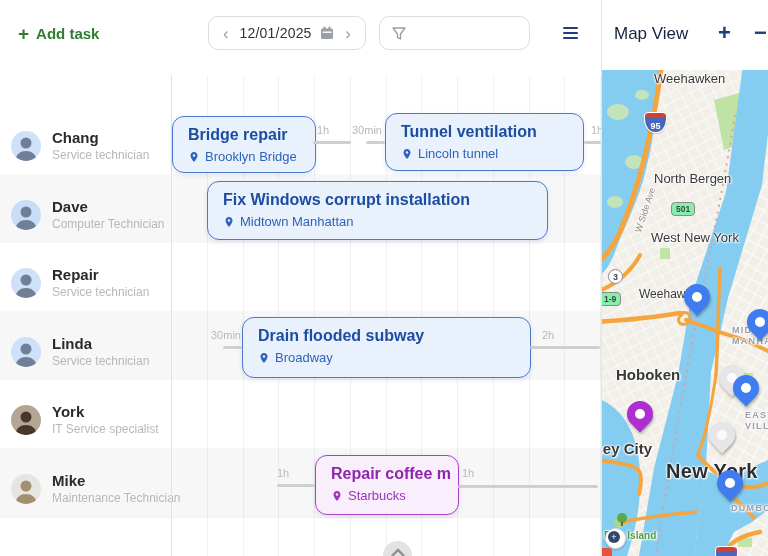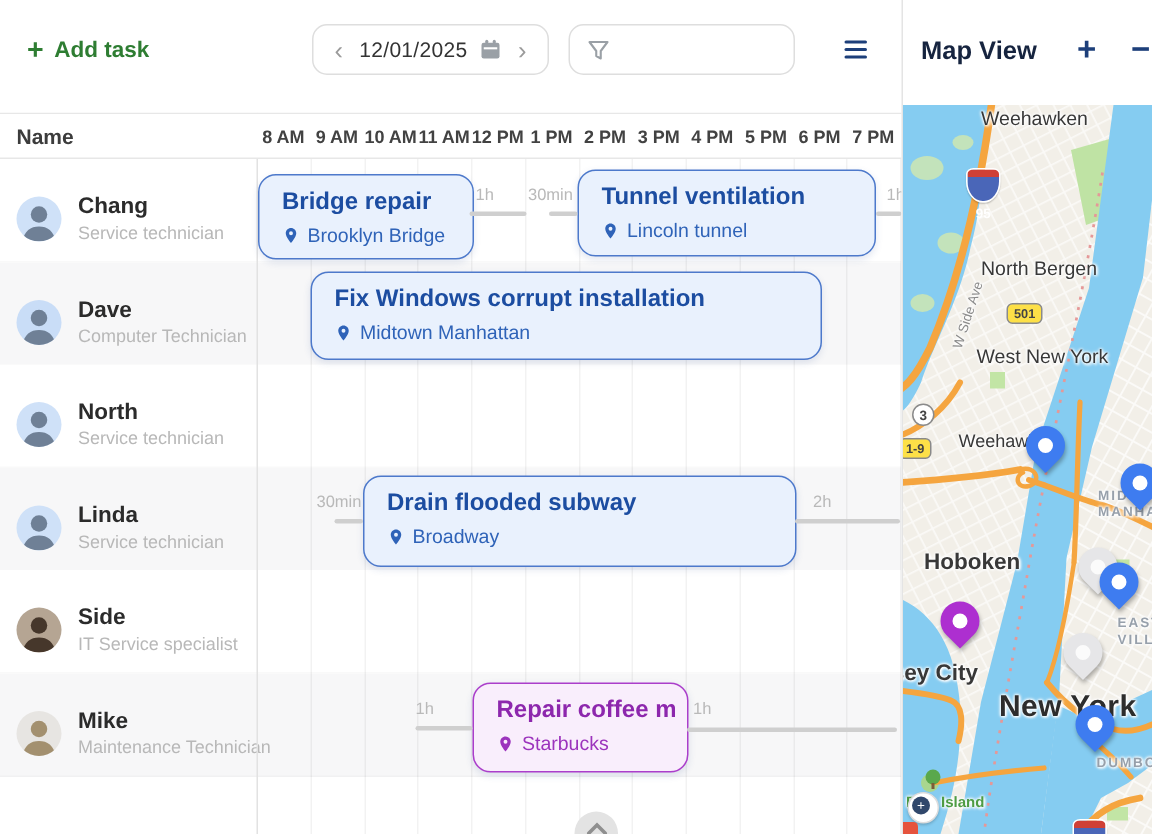--- a/index.html
+++ b/index.html
@@ -56,38 +56,38 @@
   .gap-label{position:absolute;font-size:11px;color:#b9b9b9;white-space:nowrap;}
   .gap-line{position:absolute;height:2.5px;background:#cfcfcf;border-radius:2px;}
 
   .scroll-up{position:absolute;left:383px;top:541px;width:29px;height:29px;border-radius:50%;
     background:#e3e3e3;border:none;cursor:pointer;z-index:5;display:flex;justify-content:center;padding-top:7px;}
 
   
   .map-panel{position:absolute;left:601px;top:0;width:167px;height:556px;background:#fff;
     border-left:1px solid #e4e4e4;z-index:7;overflow:hidden;}
   .map-head{position:absolute;left:0;top:0;width:166px;height:70px;background:#fff;z-index:3;}
-  .map-title{position:absolute;left:12px;top:24px;font-size:17px;font-weight:700;color:#16243f;text-align:right;}
+  .map-title{position:absolute;left:12px;top:24px;font-size:17px;font-weight:400;color:#16243f;text-align:right;}
   .map-zoom{position:absolute;top:18px;font-size:22px;font-weight:600;color:#1d3f7a;background:none;border:none;
     cursor:pointer;padding:2px;}
   .zoom-in{left:114px;} .zoom-out{left:150px;}
   .map-area{position:absolute;left:0;top:70px;width:166px;height:486px;overflow:hidden;}
   .map-label{position:absolute;white-space:nowrap;color:#383838;
     text-shadow:0 0 2px #fff,0 0 2px #fff,0 0 3px #fff,1px 1px 2px #fff;}
   .map-label.city{font-size:13px;font-weight:500;}
   .map-label.town{font-size:12px;font-weight:500;}
   .map-label.city-lg{font-size:15px;font-weight:700;}
   .map-label.metro{font-size:20px;font-weight:600;color:#2d2d2d;letter-spacing:.3px;}
   .map-label.district{font-size:9px;font-weight:bold;color:#97a0ab;letter-spacing:1.3px;white-space:normal;line-height:11px;}
   .map-label.park{font-size:10px;font-weight:600;color:#4e9c44;}
   .map-label.street{font-size:9px;font-weight:400;color:#8a8a8a;}
   .shield-interstate{position:absolute;width:23px;height:21px;color:#fff;font-size:9px;font-weight:bold;
-    text-align:center;line-height:16px;padding-top:21px;background:linear-gradient(#cf4036 0 5px,#4a66b8 5px);
+    text-align:center;line-height:16px;padding-top:5px;background:linear-gradient(#cf4036 0 5px,#4a66b8 5px);
     border:1px solid #fff;border-radius:5px 5px 11px 11px / 4px 4px 14px 14px;box-shadow:0 1px 1px rgba(0,0,0,.2);}
-  .shield-box{position:absolute;background:#fde047;border:1px solid #8a8a8a;border-radius:4px;font-size:8.5px;
+  .shield-box{position:absolute;background:#86efac;border:1px solid #8a8a8a;border-radius:4px;font-size:8.5px;
     font-weight:bold;color:#444;padding:1.5px 4px;line-height:1;}
   .shield-circle{position:absolute;width:15px;height:15px;background:#fff;border:1px solid #8a8a8a;
     border-radius:50%;font-size:9px;font-weight:bold;color:#444;text-align:center;line-height:14px;}
   .map-pin{position:absolute;width:26px;height:26px;border-radius:50% 50% 50% 0;transform:rotate(-45deg);
     box-shadow:-1px 2px 3px rgba(0,0,0,.3);cursor:pointer;}
   .map-pin .dot{position:absolute;left:8px;top:8px;width:10px;height:10px;border-radius:50%;background:#fff;}
   .map-pin.blue{background:#3e7cf0;}
   .map-pin.purple{background:#ad2fd0;}
   .map-pin.white{background:#e6e6e8;}
   .map-pin.white .dot{background:#fbfbfb;}
@@ -117,37 +117,37 @@
             <path d="M4 30c1-7 5.5-10 11-10s10 3 11 10z" fill="#6f8096"></path>
           </svg></div>
         <div class="rname">Dave</div>
         <div class="rrole">Computer Technician</div>
       </div>
       <div class="row" style="top: 243.2px;">
         <div class="avatar" style="background: rgb(207, 225, 248);"><svg width="30" height="30" viewBox="0 0 30 30">
             <circle cx="15" cy="12" r="5.5" fill="#6f8096"></circle>
             <path d="M4 30c1-7 5.5-10 11-10s10 3 11 10z" fill="#6f8096"></path>
           </svg></div>
-        <div class="rname">North</div>
+        <div class="rname">Repair</div>
         <div class="rrole">Service technician</div>
       </div>
       <div class="row alt" style="top: 311.8px;">
         <div class="avatar" style="background: rgb(207, 225, 248);"><svg width="30" height="30" viewBox="0 0 30 30">
             <circle cx="15" cy="12" r="5.5" fill="#6f8096"></circle>
             <path d="M4 30c1-7 5.5-10 11-10s10 3 11 10z" fill="#6f8096"></path>
           </svg></div>
         <div class="rname">Linda</div>
         <div class="rrole">Service technician</div>
       </div>
       <div class="row" style="top: 380.4px;">
         <div class="avatar" style="background: rgb(181, 165, 147);"><svg width="30" height="30" viewBox="0 0 30 30">
             <circle cx="15" cy="12" r="5.5" fill="#46372b"></circle>
             <path d="M4 30c1-7 5.5-10 11-10s10 3 11 10z" fill="#46372b"></path>
           </svg></div>
-        <div class="rname">Side</div>
+        <div class="rname">York</div>
         <div class="rrole">IT Service specialist</div>
       </div>
       <div class="row alt" style="top: 449px;">
         <div class="avatar" style="background: rgb(231, 229, 226);"><svg width="30" height="30" viewBox="0 0 30 30">
             <circle cx="15" cy="12" r="5.5" fill="#a3906f"></circle>
             <path d="M4 30c1-7 5.5-10 11-10s10 3 11 10z" fill="#a3906f"></path>
           </svg></div>
         <div class="rname">Mike</div>
         <div class="rrole">Maintenance Technician</div>
       </div>
@@ -162,35 +162,20 @@
       <div class="vline" style="left: 349.75px;"></div>
       <div class="vline" style="left: 385.5px;"></div>
       <div class="vline" style="left: 421.25px;"></div>
       <div class="vline" style="left: 457px;"></div>
       <div class="vline" style="left: 492.75px;"></div>
       <div class="vline" style="left: 528.5px;"></div>
       <div class="vline" style="left: 564.25px;"></div>
       <div class="vline" style="left: 600px;"></div>
     </div>
 
-  <div class="sched-header" id="sched-header">
-    <span class="name-header">Name</span>
-  <div class="time-cell" style="left: 171px; width: 35.75px;">8 AM</div>
-      <div class="time-cell" style="left: 206.75px; width: 35.75px;">9 AM</div>
-      <div class="time-cell" style="left: 242.5px; width: 35.75px;">10 AM</div>
-      <div class="time-cell" style="left: 278.25px; width: 35.75px;">11 AM</div>
-      <div class="time-cell" style="left: 314px; width: 35.75px;">12 PM</div>
-      <div class="time-cell" style="left: 349.75px; width: 35.75px;">1 PM</div>
-      <div class="time-cell" style="left: 385.5px; width: 35.75px;">2 PM</div>
-      <div class="time-cell" style="left: 421.25px; width: 35.75px;">3 PM</div>
-      <div class="time-cell" style="left: 457px; width: 35.75px;">4 PM</div>
-      <div class="time-cell" style="left: 492.75px; width: 35.75px;">5 PM</div>
-      <div class="time-cell" style="left: 528.5px; width: 35.75px;">6 PM</div>
-      <div class="time-cell" style="left: 564.25px; width: 35.75px;">7 PM</div>
-    </div>
 
   <div class="toolbar">
     <button class="add-task">
       <span class="plus">+</span>
       <span>Add task</span>
     </button>
     <div class="pill date-pill">
       <button class="chev">‹</button>
       <span class="date-val">12/01/2025</span>
       <span class="cal-icon">

